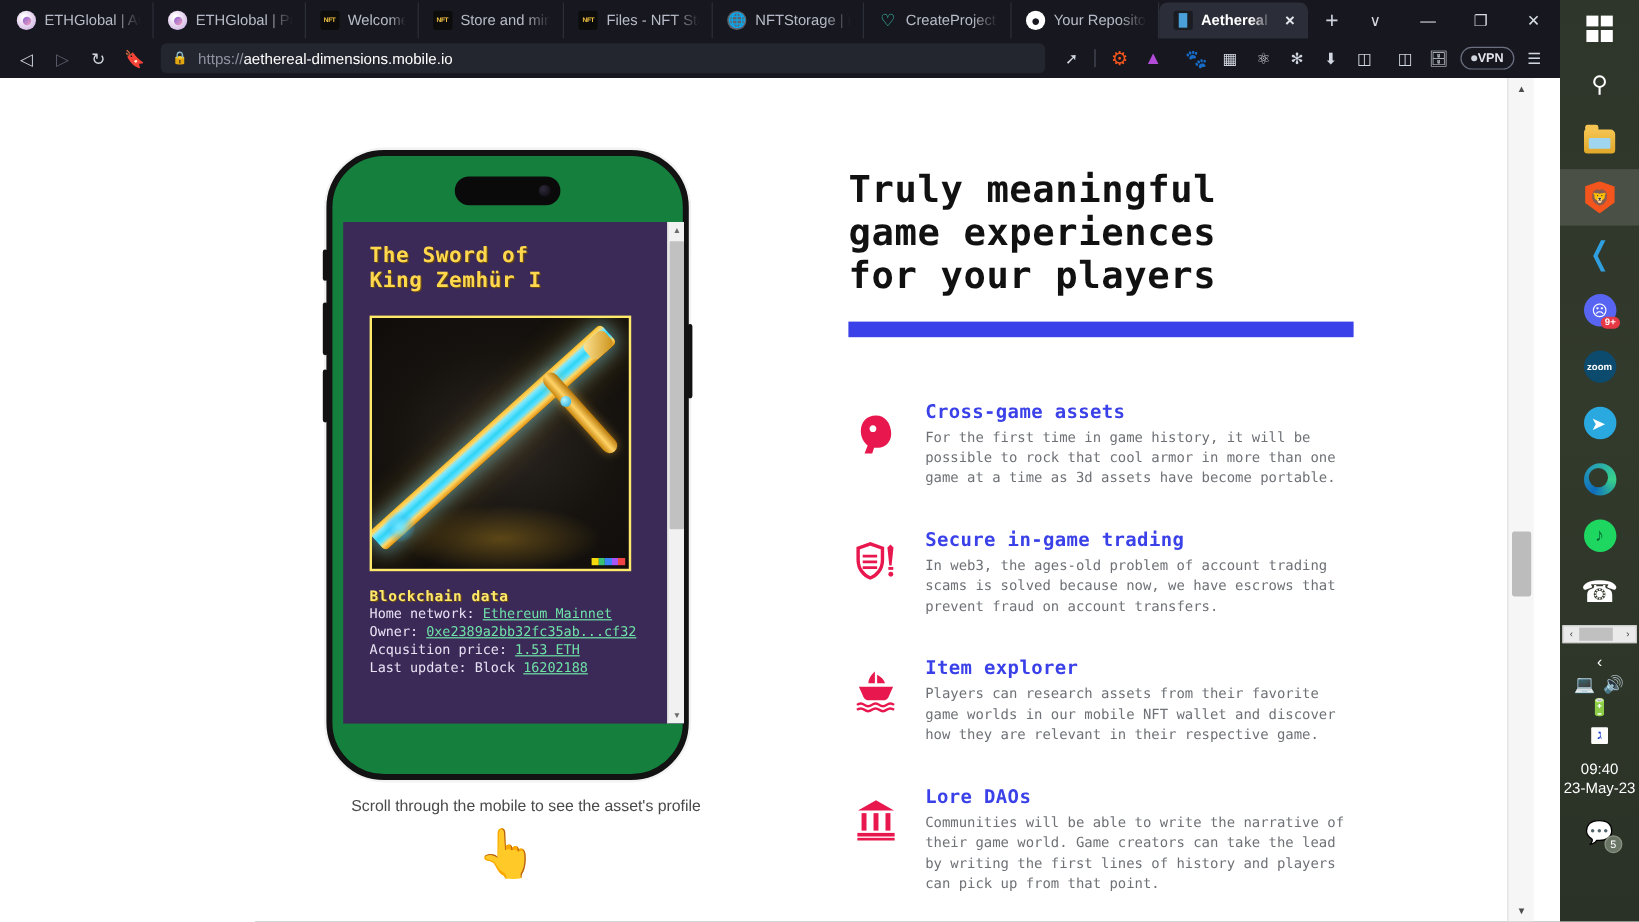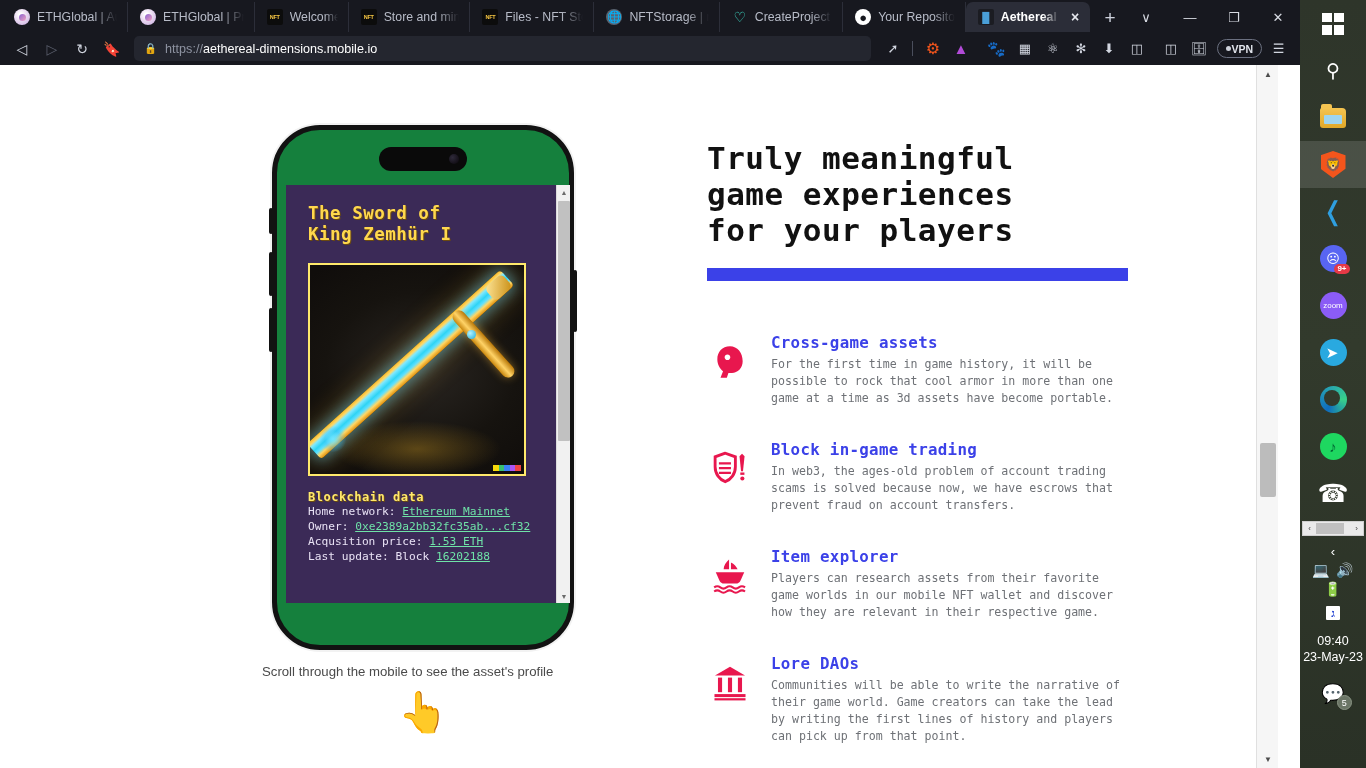--- a/index.html
+++ b/index.html
@@ -237,21 +237,21 @@
     position:absolute; left:0; width:14px; height:14px;
     display:flex; align-items:center; justify-content:center;
     color:#6b6b6b; font-size:7px;
   }
   .sv-arrow.up { top:0; } .sv-arrow.down { bottom:0; }
   .sv-thumb {
     position:absolute; left:1px; width:12px;
     background:#c1c1c1; border-radius:1px;
   }
   .phone-caption {
-    text-align:left; margin-top: 14px;
+    text-align:right; margin-top: 14px;
     font-size: 13.2px; color: #4a4a4a;
   }
   .tap-hand {
     margin: 10px auto 0; width: 46px; height: 46px;
     display:flex; align-items:center; justify-content:center;
     color:#121212; font-size: 40px; line-height:1;
   }
 
   
   .content-col {
@@ -341,23 +341,23 @@
     width:27px;height:27px;border-radius:50%;
     background:#5865f2; display:flex;align-items:center;justify-content:center;
     color:#ffffff;font-size:13px; position:relative;
   }
   .badge {
     position:absolute; right:-3px; bottom:-2px;
     background:#e63946; color:#fff; font-size:8px; font-weight:bold;
     border-radius:8px; padding:1px 3px; line-height:1;
   }
   .zoomic {
-    width:27px;height:27px;border-radius:50%;background:#8b5cf6;
+    width:27px;height:27px;border-radius:50%;background:#0c4a6e;
     display:flex;align-items:center;justify-content:center;
-    color:#fff;font-size:8px;font-weight:normal;
+    color:#fff;font-size:8px;font-weight:bold;
   }
   .tgram {
     width:27px;height:27px;border-radius:50%;background:#29a9e0;
     display:flex;align-items:center;justify-content:center;
     color:#fff;font-size:15px; padding-right:2px;
   }
   .edge {
     width:27px;height:27px;border-radius:50%;
     background: conic-gradient(from 210deg,#0f6cbd,#25a0b5,#38d08a,#0f6cbd);
     position:relative;
@@ -580,21 +580,21 @@
               <div class="f-icon">
                 <svg width="38" height="38" viewBox="0 0 24 24" aria-hidden="true">
                   <path d="M9 2 2.6 4.3v6.2c0 4.6 2.8 8.2 6.4 9.5 3.6-1.3 6.4-4.9 6.4-9.5V4.3L9 2z" fill="none" stroke="#e8174e" stroke-width="1.8"></path>
                   <path d="M5 8.5 12.6 8.5M5 11.5 12.6 11.5M5 14.5 12.6 14.5" stroke="#e8174e" stroke-width="1.4"></path>
                   <path d="M19.6 2.4l1.6 1.6-1 9.4h-1.2l-1-9.4z" fill="#e8174e"></path>
                   <rect x="18.5" y="14.2" width="2.6" height="1.5" fill="#e8174e"></rect>
                   <circle cx="19.8" cy="18" r="1.3" fill="#e8174e"></circle>
                 </svg>
               </div>
               <div class="f-body">
-                <div class="f-title">Block in-game trading</div>
+                <div class="f-title">Secure in-game trading</div>
                 <div class="f-text">In web3, the ages-old problem of account trading
 scams is solved because now, we have escrows that
 prevent fraud on account transfers.</div>
               </div>
             </div>
 
             <div class="feature">
               <div class="f-icon">
                 <svg width="40" height="38" viewBox="0 0 24 24" fill="#e8174e" aria-hidden="true">
                   <path d="M11.4 1.6c-2 1.8-3.4 3.8-3.4 6.2h3.4V1.6z"></path>

